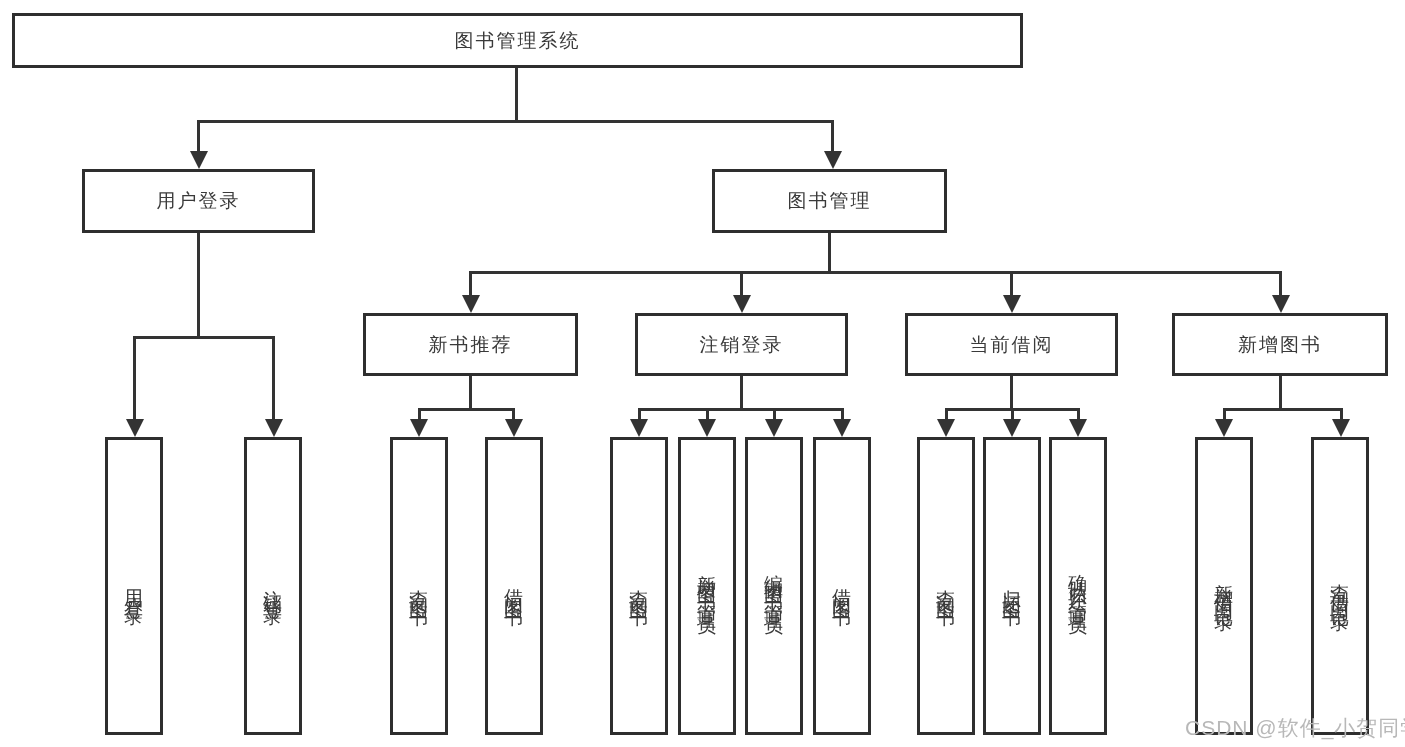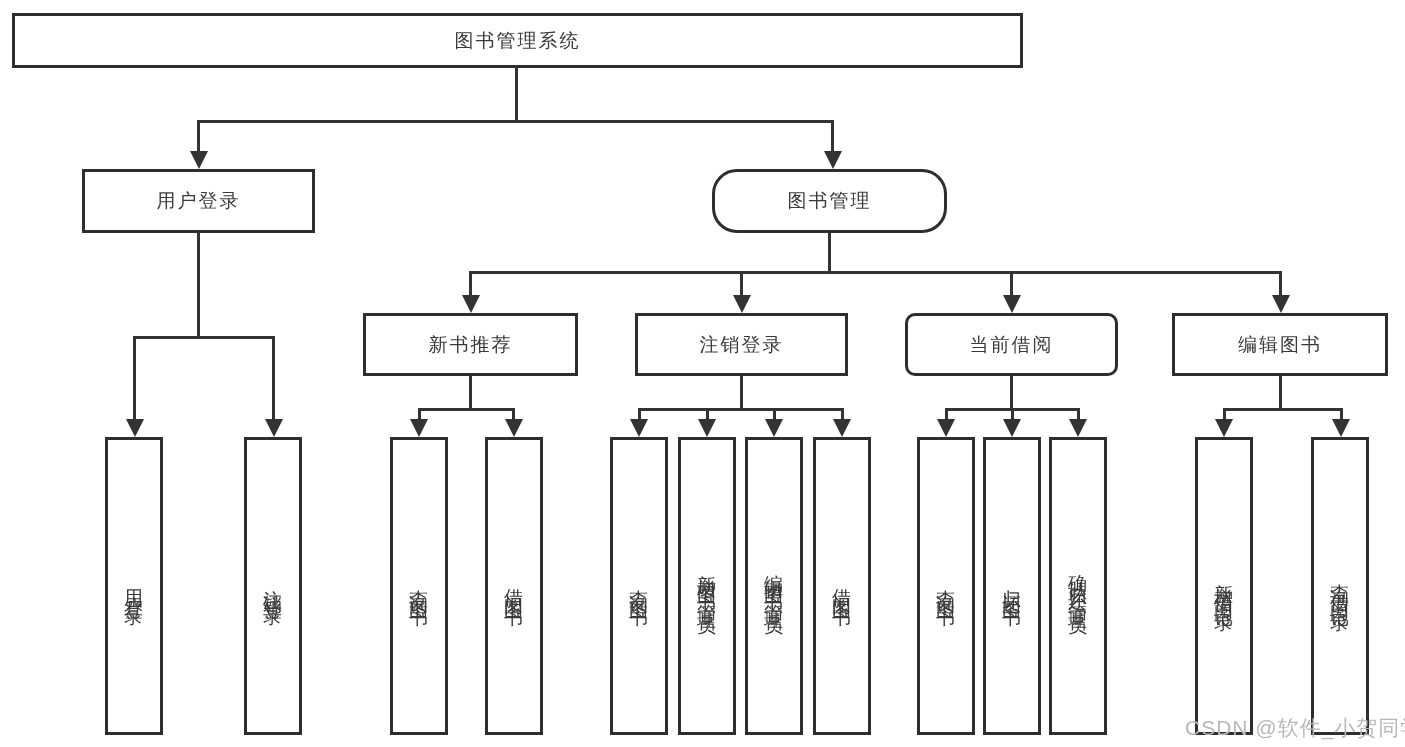--- a/index.html
+++ b/index.html
@@ -65,21 +65,21 @@
   <div class="box" style="left:12px; top:13px; width:1011px; height:55px;text-align:center;">图书管理系统</div>
 
   <div class="line" style="left:515px; top:68px; width:3px; height:52px;"></div>
   <div class="line" style="left:197px; top:120px; width:637px; height:3px;"></div>
   <div class="line" style="left:197px; top:120px; width:3px; height:32px;"></div>
   <div class="arrowhead" style="left:190px; top:151px;"></div>
   <div class="line" style="left:831px; top:120px; width:3px; height:32px;"></div>
   <div class="arrowhead" style="left:824px; top:151px;"></div>
 
   <div class="box" style="left:82px; top:169px; width:233px; height:64px;">用户登录</div>
-  <div class="box" style="left:712px; top:169px; width:235px; height:64px;border-radius:25px;">图书管理</div>
+  <div class="box" style="left:712px; top:169px; width:235px; height:64px;">图书管理</div>
 
   <div class="line" style="left:197px; top:233px; width:3px; height:103px;"></div>
   <div class="line" style="left:133px; top:336px; width:142px; height:3px;"></div>
   <div class="line" style="left:133px; top:336px; width:3px; height:84px;"></div>
   <div class="arrowhead" style="left:126px; top:419px;"></div>
   <div class="line" style="left:272px; top:336px; width:3px; height:84px;"></div>
   <div class="arrowhead" style="left:265px; top:419px;"></div>
 
   <div class="line" style="left:828px; top:233px; width:3px; height:38px;"></div>
   <div class="line" style="left:469px; top:271px; width:813px; height:3px;"></div>
@@ -87,22 +87,22 @@
   <div class="arrowhead" style="left:462px; top:295px;"></div>
   <div class="line" style="left:740px; top:271px; width:3px; height:25px;"></div>
   <div class="arrowhead" style="left:733px; top:295px;"></div>
   <div class="line" style="left:1010px; top:271px; width:3px; height:25px;"></div>
   <div class="arrowhead" style="left:1003px; top:295px;"></div>
   <div class="line" style="left:1279px; top:271px; width:3px; height:25px;"></div>
   <div class="arrowhead" style="left:1272px; top:295px;"></div>
 
   <div class="box" style="left:363px; top:313px; width:215px; height:63px;text-align:right;">新书推荐</div>
   <div class="box" style="left:635px; top:313px; width:213px; height:63px;">注销登录</div>
-  <div class="box" style="left:905px; top:313px; width:213px; height:63px;border-radius:10px;">当前借阅</div>
-  <div class="box" style="left:1172px; top:313px; width:216px; height:63px;">编辑图书</div>
+  <div class="box" style="left:905px; top:313px; width:213px; height:63px;">当前借阅</div>
+  <div class="box" style="left:1172px; top:313px; width:216px; height:63px;">新增图书</div>
 
   <div class="line" style="left:469px; top:376px; width:3px; height:32px;"></div>
   <div class="line" style="left:418px; top:408px; width:97px; height:3px;"></div>
   <div class="line" style="left:418px; top:408px; width:3px; height:12px;"></div>
   <div class="arrowhead" style="left:410px; top:419px;"></div>
   <div class="line" style="left:512px; top:408px; width:3px; height:12px;"></div>
   <div class="arrowhead" style="left:505px; top:419px;"></div>
 
   <div class="line" style="left:740px; top:376px; width:3px; height:32px;"></div>
   <div class="line" style="left:638px; top:408px; width:206px; height:3px;"></div>

